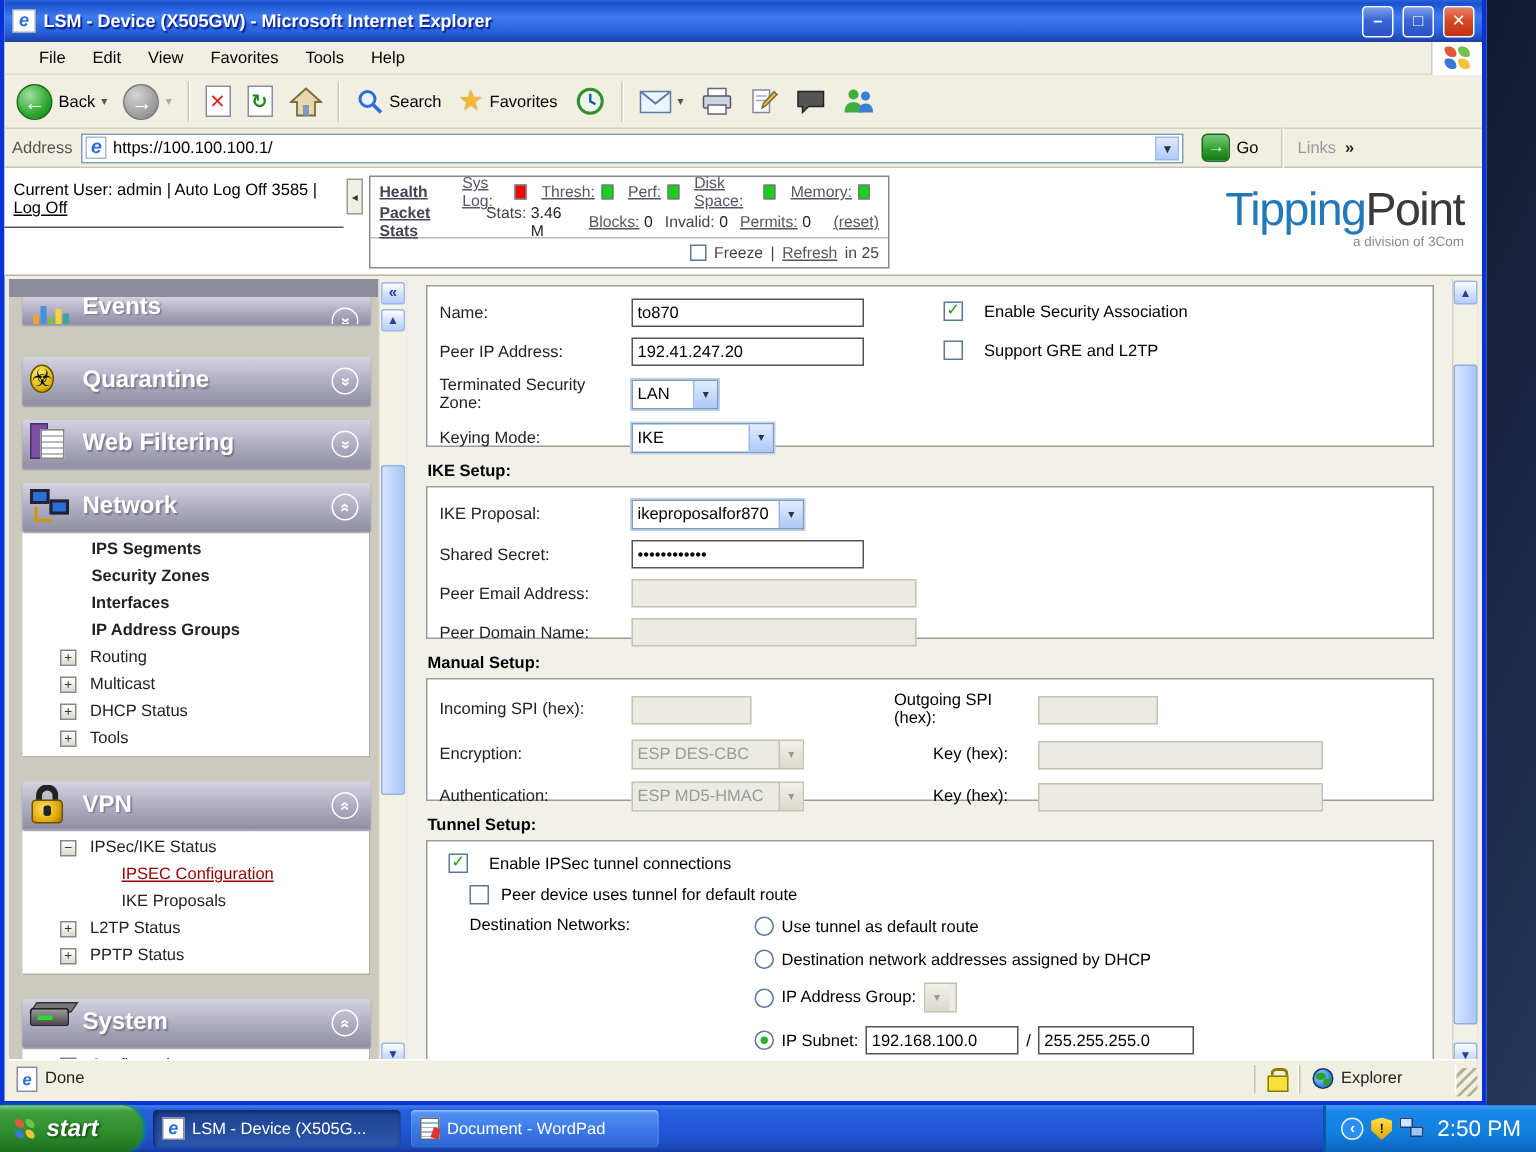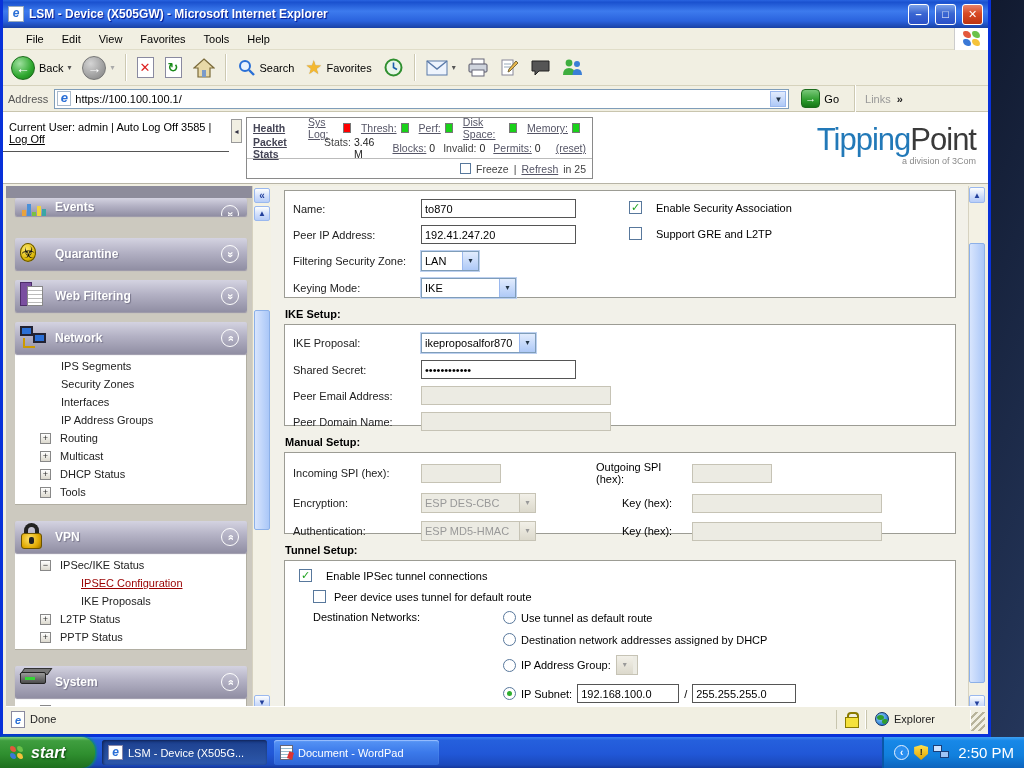--- a/index.html
+++ b/index.html
@@ -84,29 +84,29 @@
   
   .content { position:absolute; left:3px; right:3px; top:186px; height:526px; display:flex; background:#ccc9bf; }
 
   
   .sidebar { width:246px; background:#ccc9bf; overflow:hidden; position:relative; }
   .sb-strip { height:12px; background:#8d8c9b; }
   .sec-head { position:relative; margin:0 5px 0 9px; height:32px; border-radius:2px;
     display:flex; align-items:center;
     background:linear-gradient(180deg,#d4d3e1,#b3b1c4 45%,#908ea3); box-shadow:0 1px 1px #9996a8; }
   .sec-head.partial { height:18px; overflow:hidden; align-items:flex-end; padding-bottom:2px; }
-  .sec-label { margin-left:40px; color:#fff; font-weight:bold; font-size:12px; text-shadow:1px 1px 1px #77758a; }
+  .sec-label { margin-left:40px; color:#fff; font-weight:bold; font-size:16px; text-shadow:1px 1px 1px #77758a; }
   .sec-chev { position:absolute; right:8px; top:7px; width:18px; height:18px; border-radius:50%;
     border:1px solid #fff; color:#fff; font-weight:bold; text-align:center; }
   .sec-chev span { display:inline-block; font-size:11px; line-height:17px; }
   .chev-dn span { transform:rotate(90deg); } .chev-up span { transform:rotate(-90deg); }
   .sec-icon { position:absolute; left:5px; top:2px; width:28px; height:28px; }
   .panel { margin:0 5px 0 9px; background:#fff; border-right:1px solid #b1aea2; border-bottom:1px solid #b1aea2; padding:3px 0; }
   .nav-item { height:18px; display:flex; align-items:center; color:#222; }
-  .nav-item.plain { padding-left:46px; }
+  .nav-item.plain { padding-left:46px;font-weight:bold; }
   .nav-item.exp { padding-left:25px; gap:9px; }
   .nav-item.sub { padding-left:66px; }
   .nav-item.active a { color:#990000; text-decoration:underline; }
   .expbox { width:11px; height:11px; border:1px solid #888; background:linear-gradient(180deg,#fff,#dcd9ce);
     font-size:9px; line-height:9px; text-align:center; color:#333; }
 
   
   .ic-chart { display:flex; align-items:flex-end; gap:1px; height:24px; padding:2px; }
   .ic-chart i { width:4px; background:#4a90d9; }
   .ic-chart i:nth-child(1){height:12px;background:#e8a33d}.ic-chart i:nth-child(2){height:18px;background:#4a90d9}
@@ -544,21 +544,21 @@
       <div class="fs" style="height:108px">
         <div class="frow">
           <span class="flab">Name:</span>
           <input class="ti" style="width: 155px;" value="to870">
         </div>
         <div class="frow">
           <span class="flab">Peer IP Address:</span>
           <input class="ti" style="width: 155px;" value="192.41.247.20">
         </div>
         <div class="frow">
-          <span class="flab">Filtering Security Zone:</span>
+          <span class="flab">Terminated Security Zone:</span>
           <span class="dd" style="width:58px">
             <span class="t">LAN</span>
               <span class="b">▾</span>
           </span>
         </div>
         <div class="frow">
           <span class="flab">Keying Mode:</span>
           <span class="dd" style="width:95px">
             <span class="t">IKE</span>
               <span class="b">▾</span>

